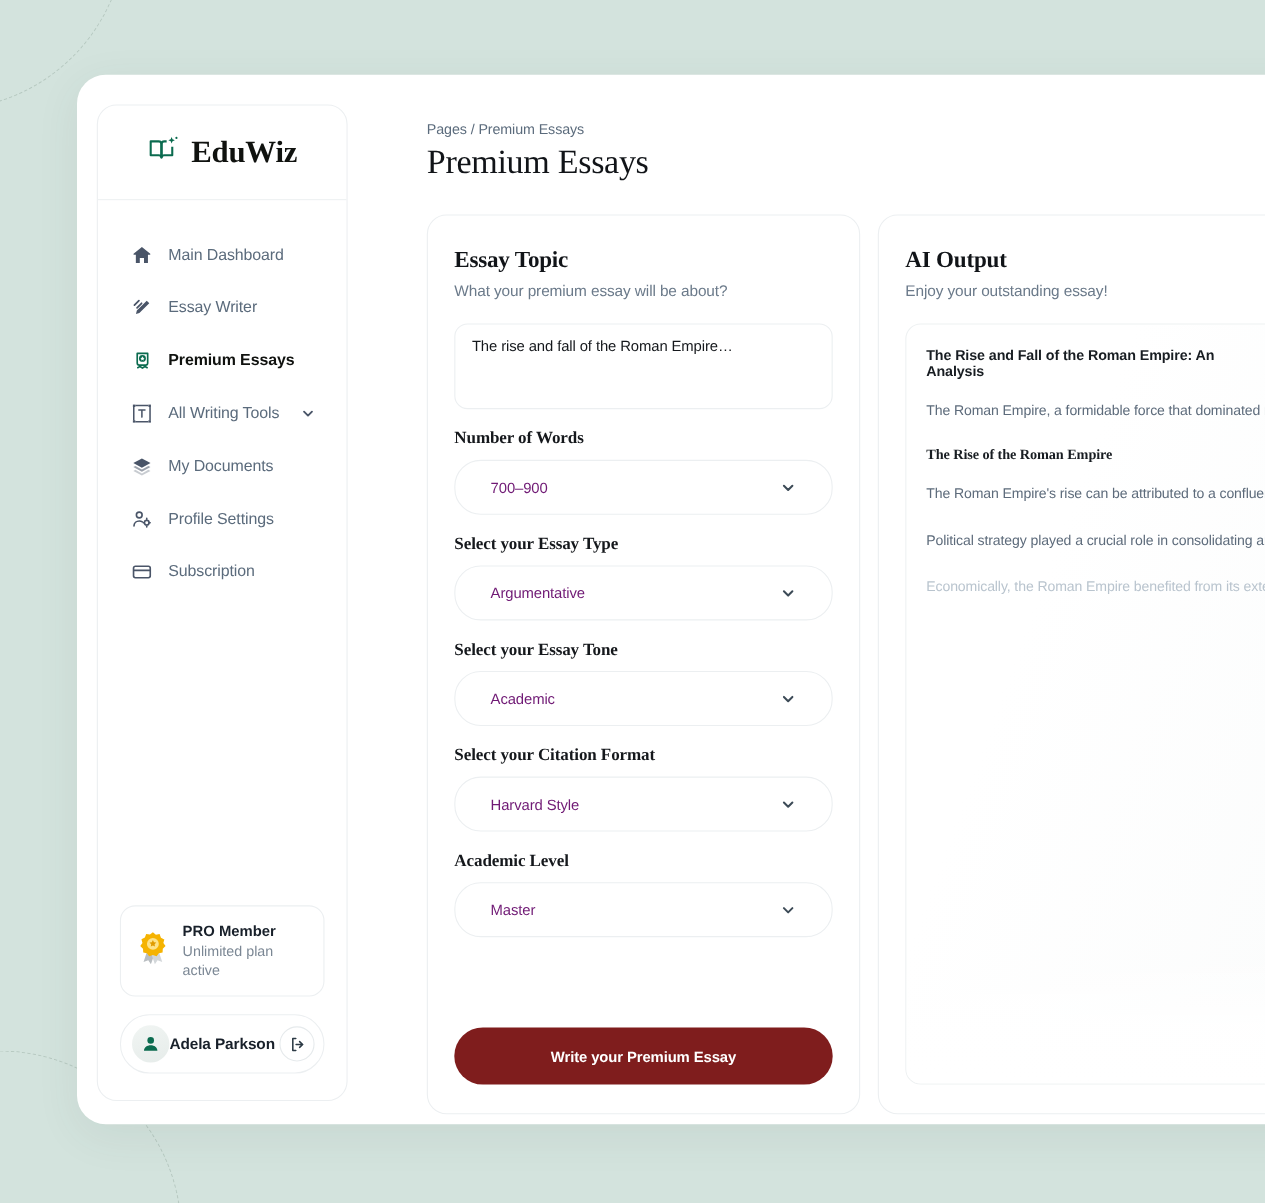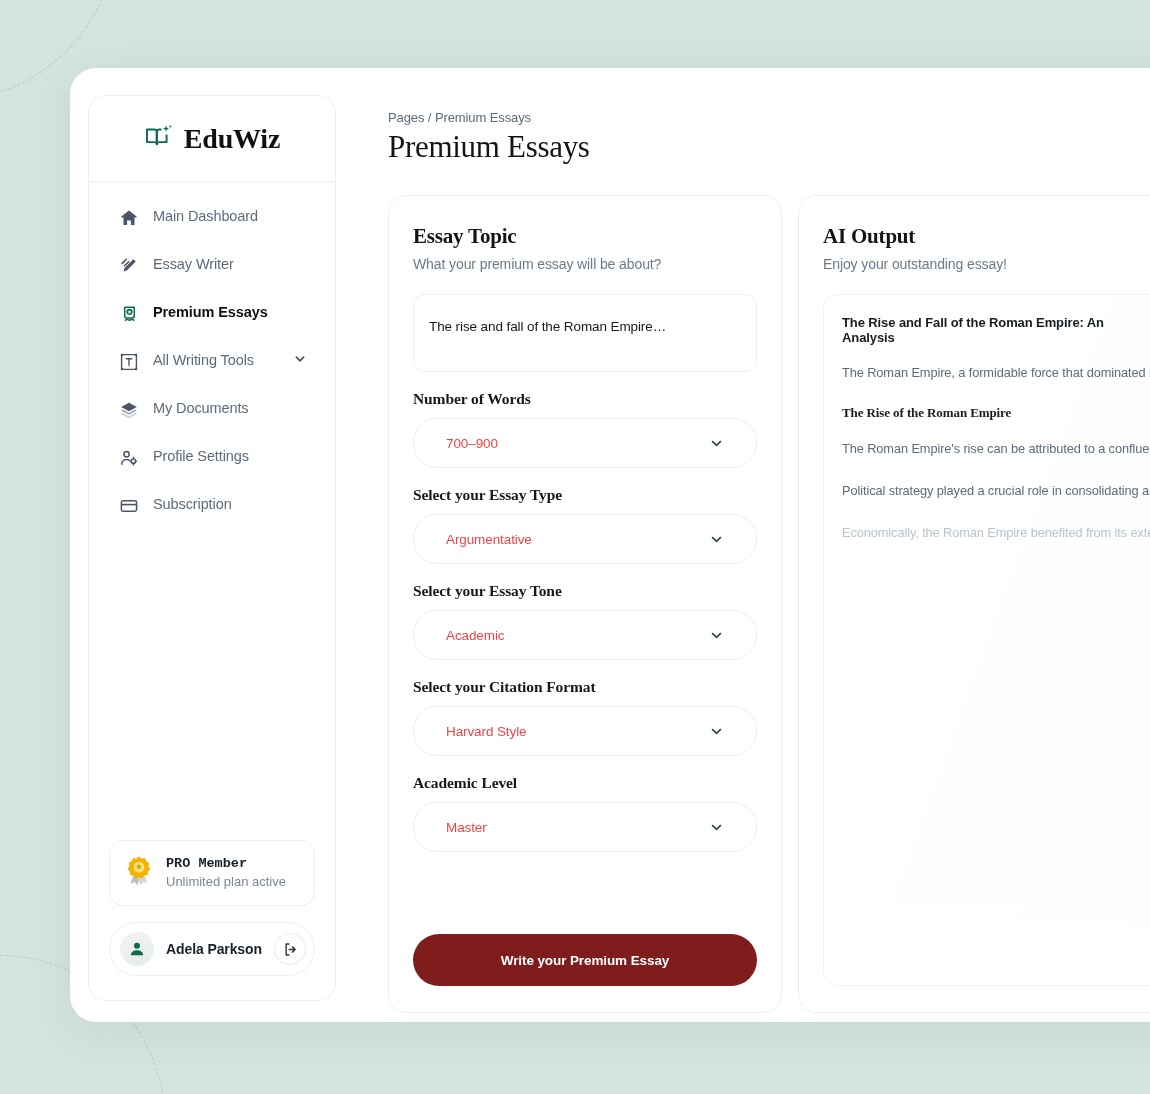--- a/index.html
+++ b/index.html
@@ -29,21 +29,21 @@
     border-radius: 26px;
     box-shadow: 0 10px 40px rgba(60,80,75,0.08);
     overflow: hidden;
     display: flex;
   }
 
   
   .sidebar {
     position: absolute;
     left: 18px; top: 27px;
-    width: 248px; height: 906px;
+    width: 228px; height: 906px;
     background: #fff;
     border: 1px solid #eceff1;
     border-radius: 18px;
     display: flex;
     flex-direction: column;
   }
   .brand {
     height: 86px;
     display: flex;
     align-items: center;
@@ -55,20 +55,21 @@
     font-family: "Liberation Serif", serif;
     font-size: 28px;
     font-weight: 700;
     color: #10120f;
     letter-spacing: -0.2px;
   }
 
   .nav { padding: 26px 0 0 0; flex: 1; }
   .nav-item {
     display: flex;
+    align-items: center;
     gap: 14px;
     height: 48px;
     padding: 0 0 0 30px;
     cursor: pointer;
     position: relative;
   }
   .nav-icon {
     width: 20px; height: 20px;
     display: flex; align-items: center; justify-content: center;
     color: #4a5568;
@@ -86,32 +87,32 @@
   
   .pro-card {
     margin: 0 20px 16px 20px;
     border: 1px solid #eceff1;
     border-radius: 14px;
     padding: 14px 14px;
     display: flex;
     align-items: center;
     gap: 12px;
   }
-  .pro-text-title { font-size: 13.5px; font-weight: 700; color: #18202a; line-height: 1.35; font-family: Liberation Mono, monospace; }
+  .pro-text-title { font-size: 13.5px; font-weight: 700; color: #18202a; line-height: 1.35; }
   .pro-text-sub { font-size: 13px; color: #7b8794; line-height: 1.35; }
 
   
   .user-row {
     margin: 0 20px 24px 20px;
     border: 1px solid #eceff1;
     border-radius: 999px;
     height: 54px;
     display: flex;
     align-items: center;
-    gap: 12px;
+    gap: 0;
     padding: 0 8px 0 10px;
   }
   .avatar {
     width: 34px; height: 34px;
     border-radius: 50%;
     background: linear-gradient(160deg,#f1f5f3,#e6ecea);
     display:flex; align-items:center; justify-content:center;
     color: #0b6b4f;
     flex: 0 0 34px;
   }
@@ -184,37 +185,37 @@
     color: #15181c;
     margin-bottom: 10px;
     letter-spacing: -0.1px;
   }
 
   .topic-box {
     margin-top: 22px;
     height: 78px;
     border: 1px solid #eceff1;
     border-radius: 12px;
-    padding: 24px 15px;
+    padding: 12px 15px;
     font-size: 13.5px;
     color: #15181c;
     letter-spacing: -0.1px;
     background:#fff;
     overflow:hidden;
   }
 
   .select-box {
     height: 50px;
     border: 1px solid #eceff1;
     border-radius: 24px;
     display: flex;
     align-items: center;
     padding: 0 32px;
     font-size: 13.5px;
-    color: #ef4444;
+    color: #701a75;
     letter-spacing: -0.1px;
     cursor: pointer;
     background:#fff;
   }
   .select-chevron { margin-left: auto; color: #3d4b57; display:flex; }
 
   .field-group { margin-top: 18px; }
 
   .submit-btn {
     margin-top: auto;

